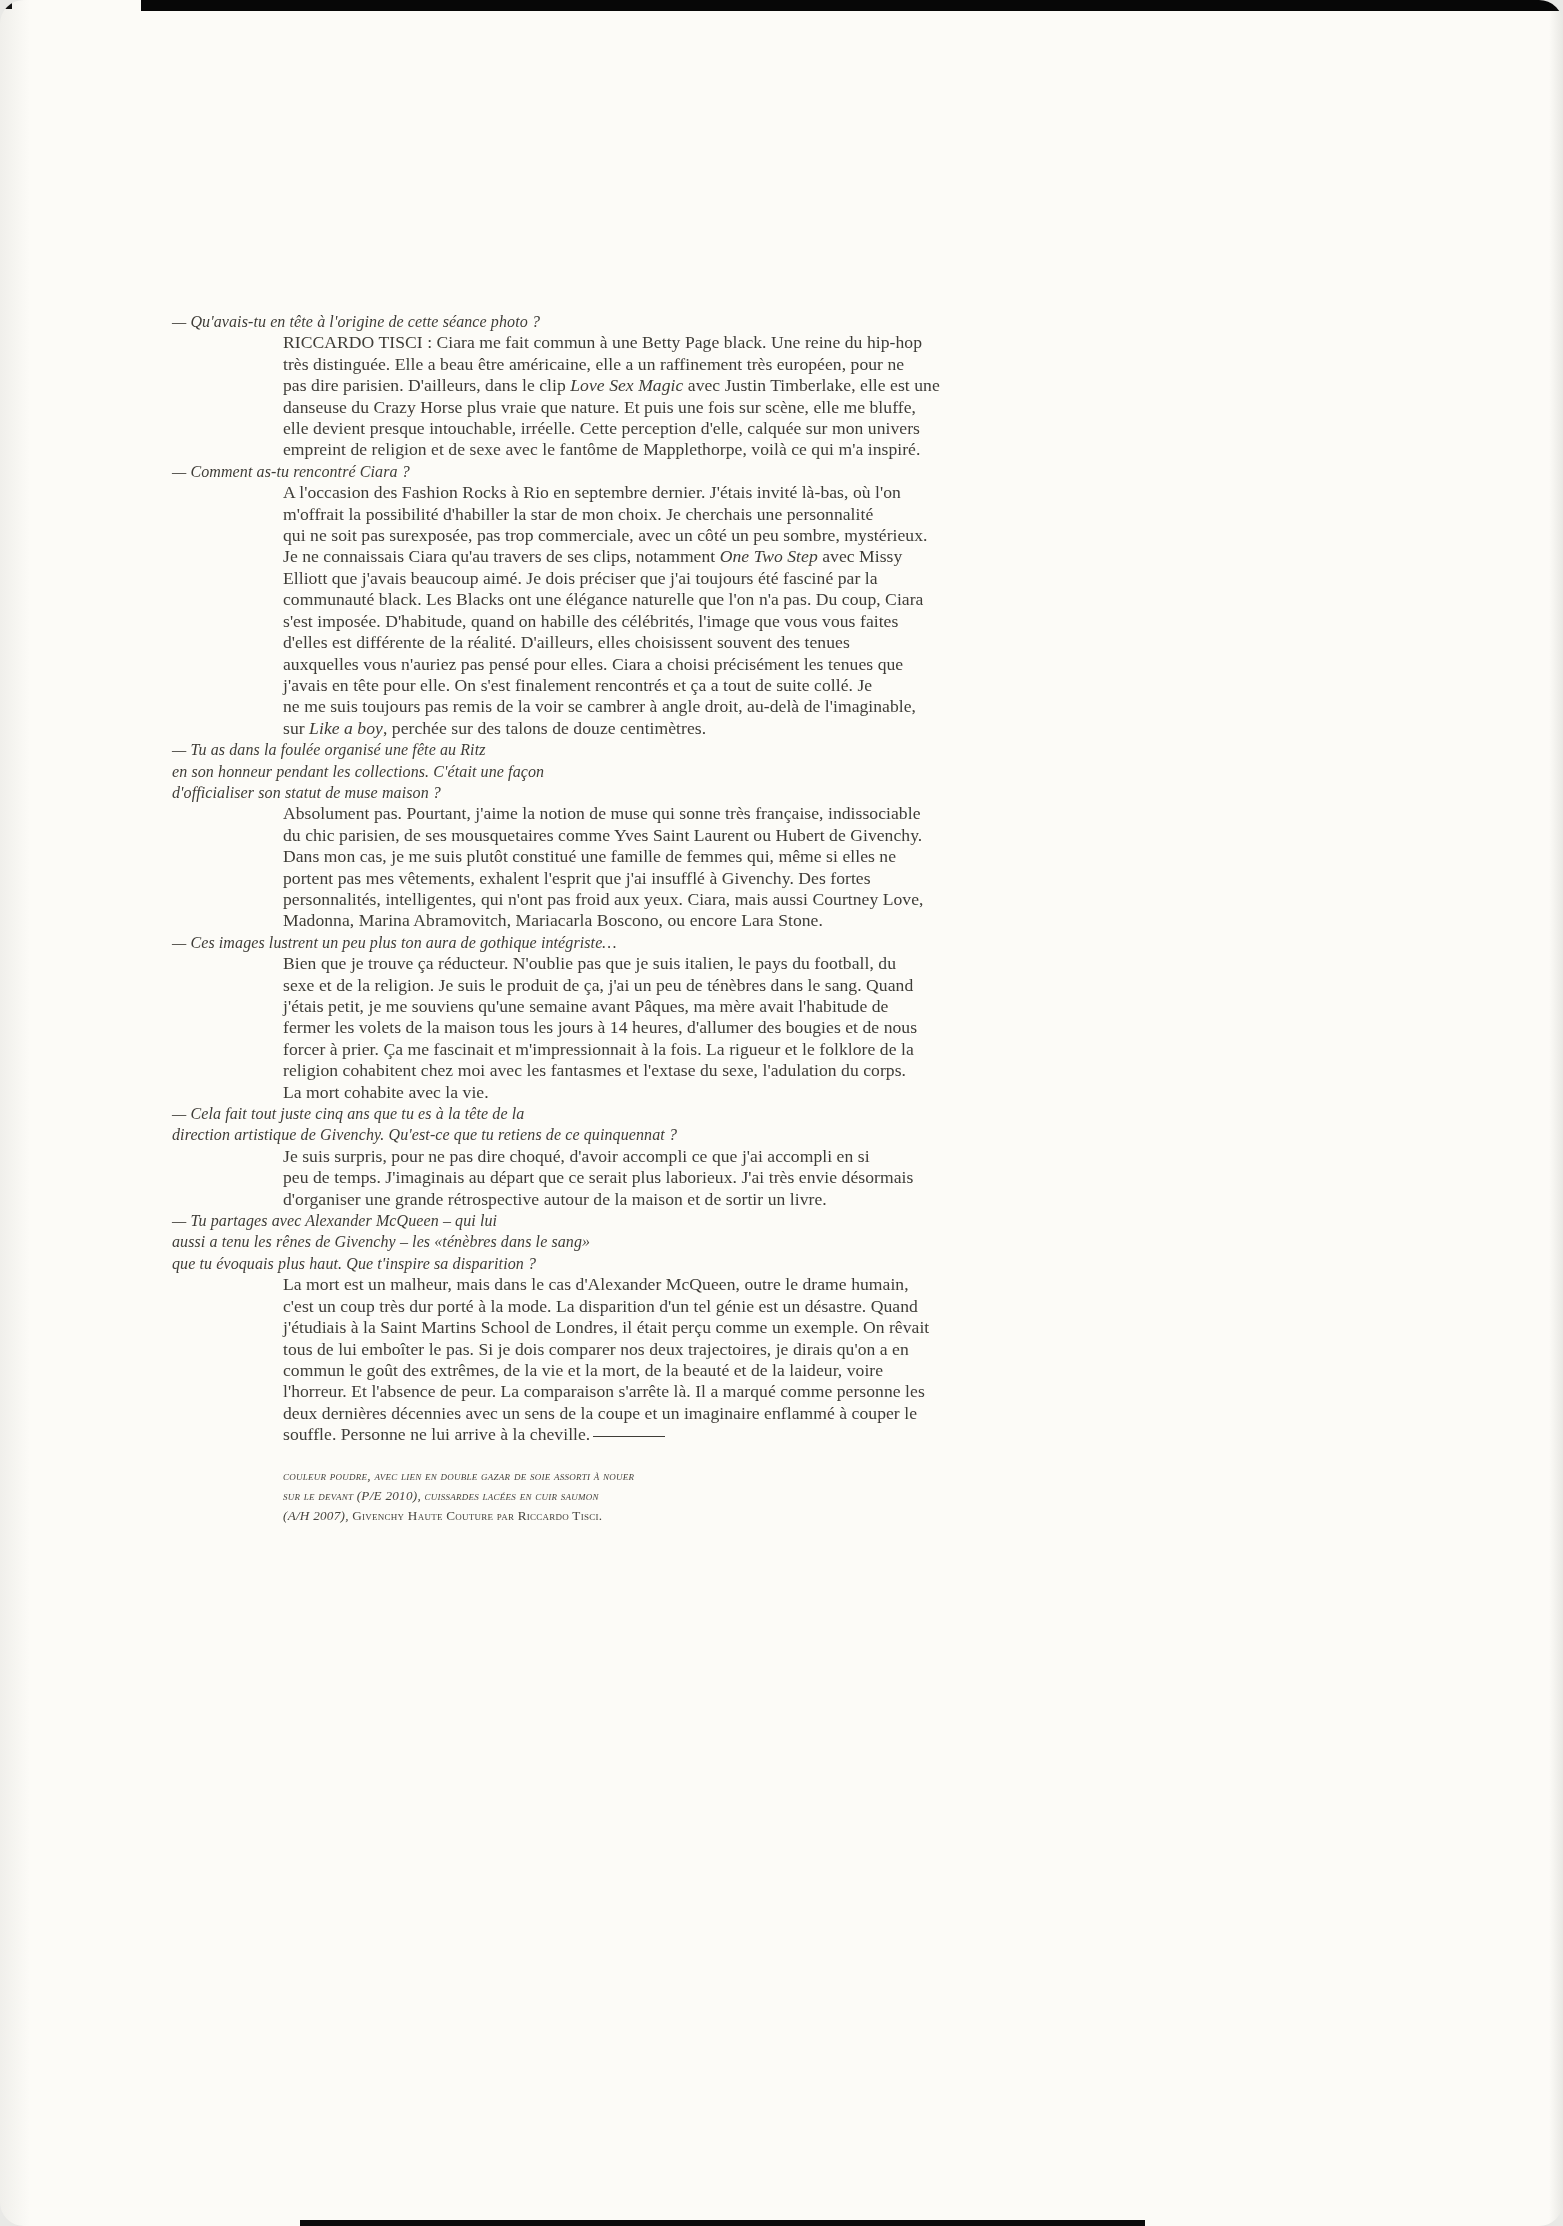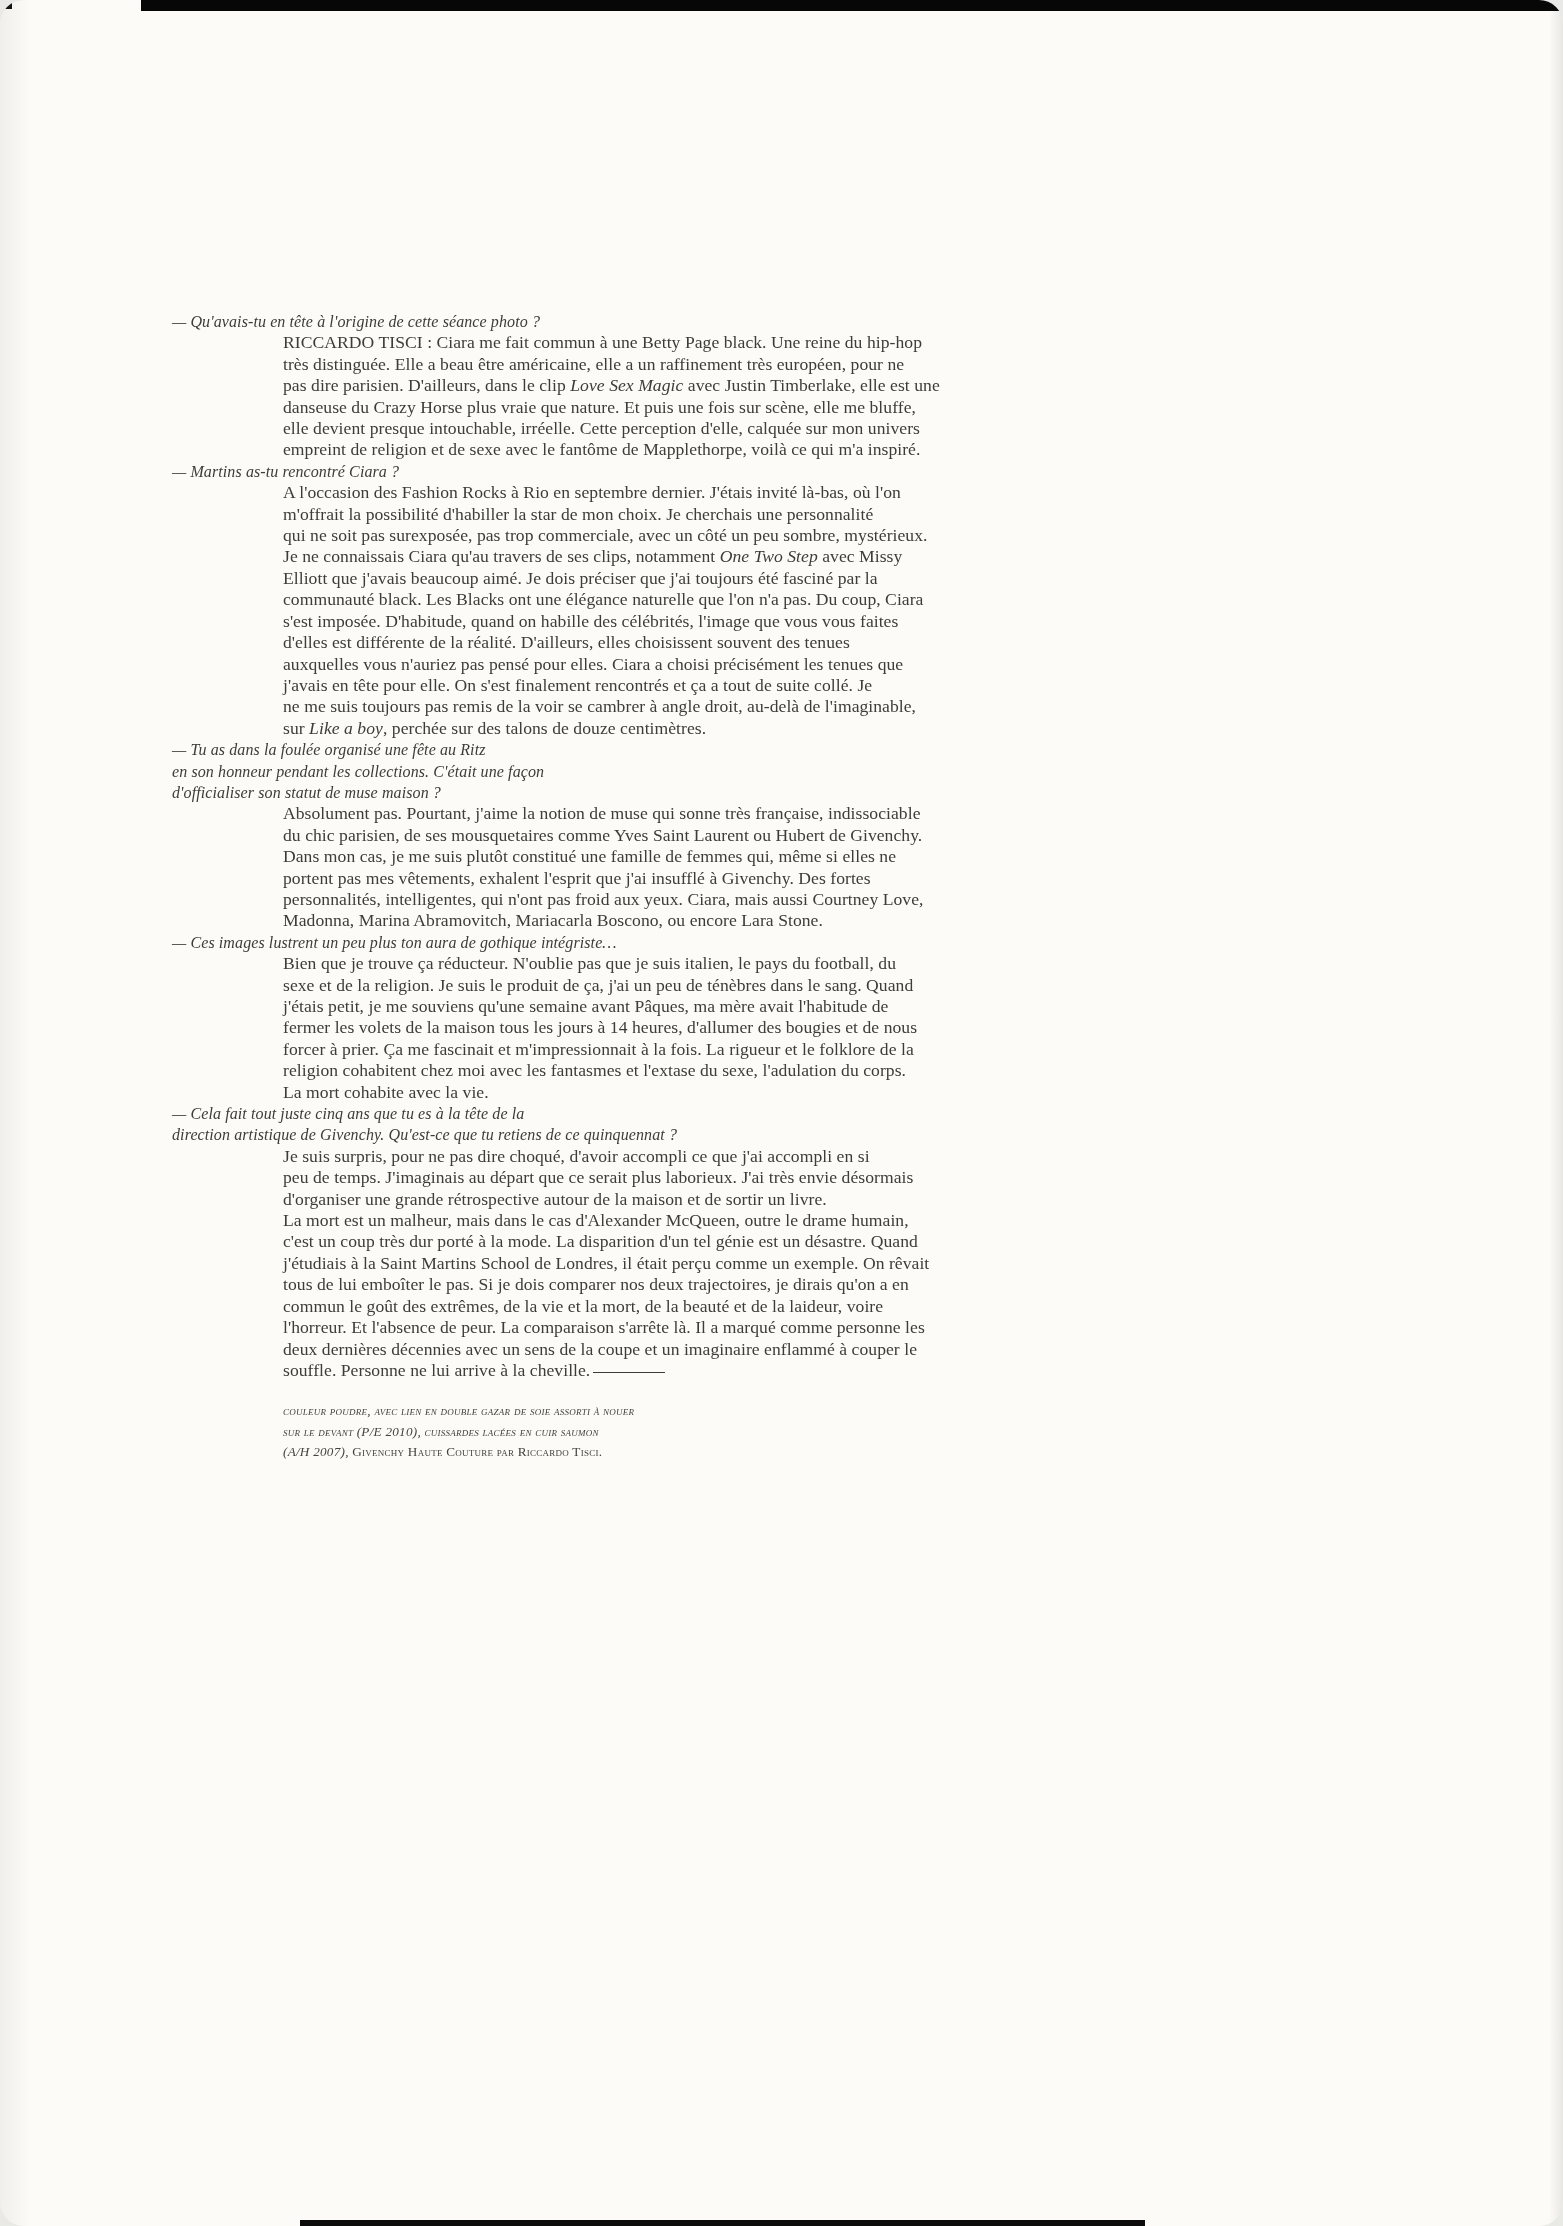--- a/index.html
+++ b/index.html
@@ -107,21 +107,21 @@
   <article class="interview">
 
     <p class="question">— Qu'avais-tu en tête à l'origine de cette séance photo ?</p>
     <p class="answer"><span>RICCARDO TISCI : Ciara me fait commun à une Betty Page black. Une reine du hip-hop
 très distinguée. Elle a beau être américaine, elle a un raffinement très européen, pour ne
 pas dire parisien. D'ailleurs, dans le clip </span><span class="em">Love Sex Magic</span><span> avec Justin Timberlake, elle est une
 danseuse du Crazy Horse plus vraie que nature. Et puis une fois sur scène, elle me bluffe,
 elle devient presque intouchable, irréelle. Cette perception d'elle, calquée sur mon univers
 empreint de religion et de sexe avec le fantôme de Mapplethorpe, voilà ce qui m'a inspiré.</span></p>
 
-    <p class="question">— Martins as-tu rencontré Ciara ?</p>
+    <p class="question">— Comment as-tu rencontré Ciara ?</p>
     <p class="answer"><span>A l'occasion des Fashion Rocks à Rio en septembre dernier. J'étais invité là-bas, où l'on
 m'offrait la possibilité d'habiller la star de mon choix. Je cherchais une personnalité
 qui ne soit pas surexposée, pas trop commerciale, avec un côté un peu sombre, mystérieux.
 Je ne connaissais Ciara qu'au travers de ses clips, notamment </span><span class="em">One Two Step</span><span> avec Missy
 Elliott que j'avais beaucoup aimé. Je dois préciser que j'ai toujours été fasciné par la
 communauté black. Les Blacks ont une élégance naturelle que l'on n'a pas. Du coup, Ciara
 s'est imposée. D'habitude, quand on habille des célébrités, l'image que vous vous faites
 d'elles est différente de la réalité. D'ailleurs, elles choisissent souvent des tenues
 auxquelles vous n'auriez pas pensé pour elles. Ciara a choisi précisément les tenues que
 j'avais en tête pour elle. On s'est finalement rencontrés et ça a tout de suite collé. Je
@@ -146,20 +146,23 @@
 forcer à prier. Ça me fascinait et m'impressionnait à la fois. La rigueur et le folklore de la
 religion cohabitent chez moi avec les fantasmes et l'extase du sexe, l'adulation du corps.
 La mort cohabite avec la vie.</span></p>
 
     <p class="question">— Cela fait tout juste cinq ans que tu es à la tête de la
 direction artistique de Givenchy. Qu'est-ce que tu retiens de ce quinquennat ?</p>
     <p class="answer"><span>Je suis surpris, pour ne pas dire choqué, d'avoir accompli ce que j'ai accompli en si
 peu de temps. J'imaginais au départ que ce serait plus laborieux. J'ai très envie désormais
 d'organiser une grande rétrospective autour de la maison et de sortir un livre.</span></p>
 
+    <p class="question">— Tu partages avec Alexander McQueen – qui lui
+aussi a tenu les rênes de Givenchy – les «ténèbres dans le sang»
+que tu évoquais plus haut. Que t'inspire sa disparition ?</p>
     <p class="answer"><span>La mort est un malheur, mais dans le cas d'Alexander McQueen, outre le drame humain,
 c'est un coup très dur porté à la mode. La disparition d'un tel génie est un désastre. Quand
 j'étudiais à la Saint Martins School de Londres, il était perçu comme un exemple. On rêvait
 tous de lui emboîter le pas. Si je dois comparer nos deux trajectoires, je dirais qu'on a en
 commun le goût des extrêmes, de la vie et la mort, de la beauté et de la laideur, voire
 l'horreur. Et l'absence de peur. La comparaison s'arrête là. Il a marqué comme personne les
 deux dernières décennies avec un sens de la coupe et un imaginaire enflammé à couper le
 souffle. Personne ne lui arrive à la cheville.</span><span class="rule"></span></p>
 
     <div class="caption">

